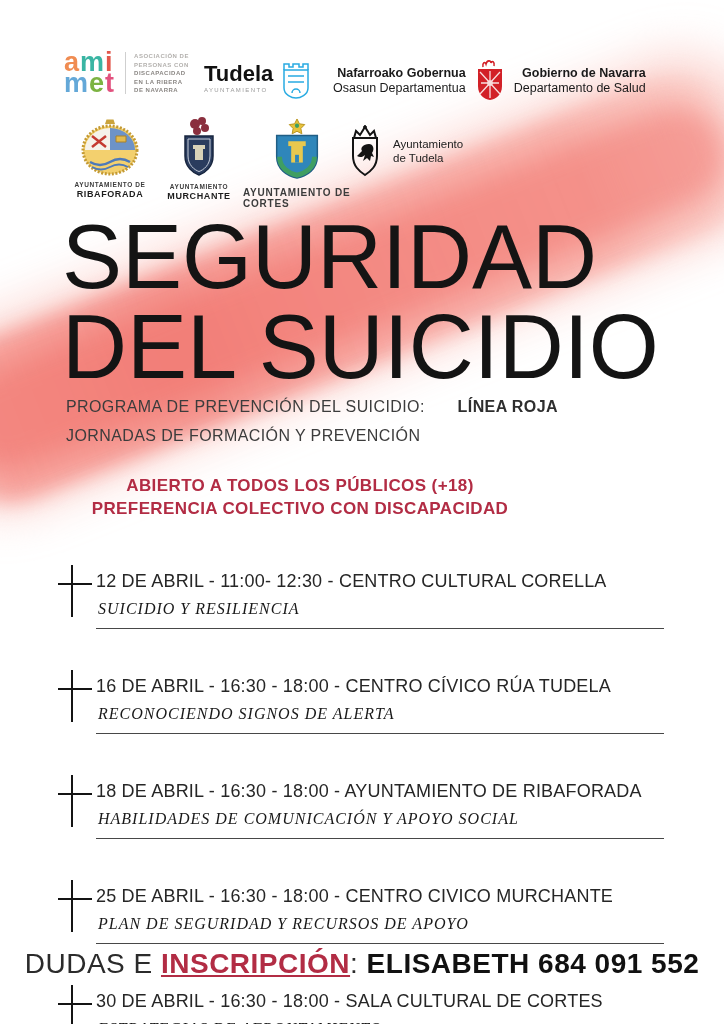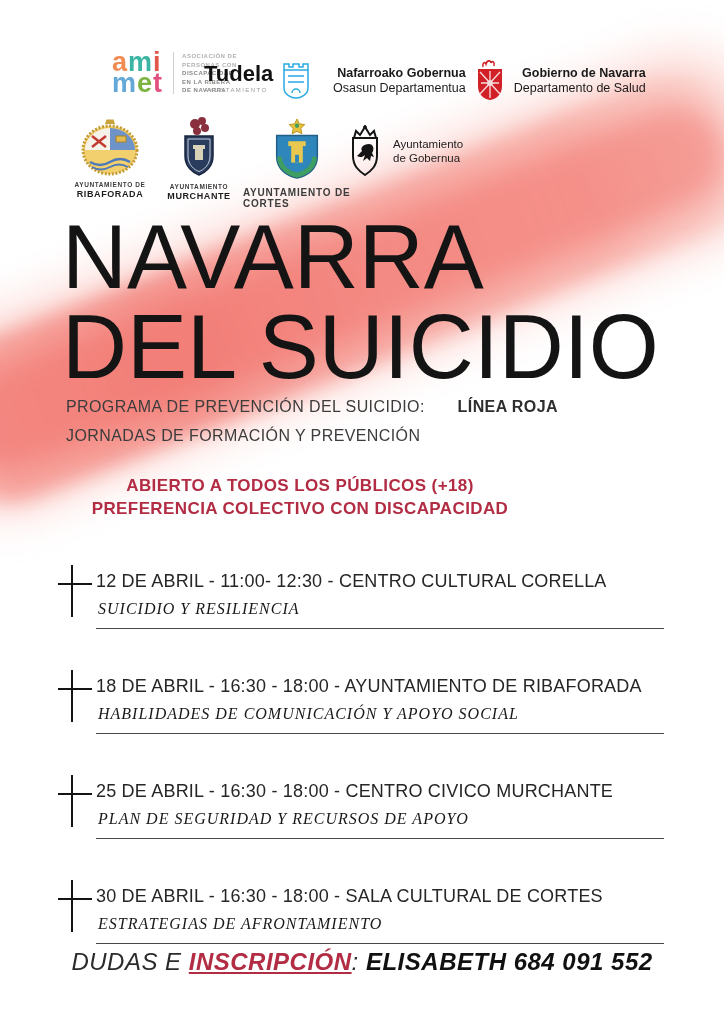--- a/index.html
+++ b/index.html
@@ -12,21 +12,21 @@
                background:rgba(246,152,142,.34);filter:blur(22px);}
   .stroke-main{left:-70px;top:368px;width:880px;height:165px;transform:rotate(-21.5deg);
                background:linear-gradient(90deg,rgba(242,120,112,0) 0%,rgba(242,118,110,.55) 6%,
                  rgba(240,104,96,.62) 30%,rgba(243,128,120,.56) 55%,rgba(245,140,130,.5) 80%,
                  rgba(246,160,150,.28) 96%,rgba(246,160,150,0) 100%);
                filter:blur(10px);}
   .stroke-core{left:-40px;top:388px;width:820px;height:100px;transform:rotate(-21.5deg);
                background:rgba(238,96,88,.42);filter:blur(14px);}
   .content{position:absolute;inset:0;z-index:1;}
   
-  .logo-amimet{position:absolute;left:64px;top:52px;display:flex;align-items:center;margin-left:48px;}
+  .logo-amimet{position:absolute;left:64px;top:52px;display:flex;align-items:center;}
   .am-word{font-weight:bold;font-size:27px;line-height:21px;letter-spacing:1px;}
   .am-row1 span:nth-child(1){color:#f08c52}.am-row1 span:nth-child(2){color:#3ab5a3}
   .am-row1 span:nth-child(3){color:#e2574c}
   .am-row2 span:nth-child(1){color:#64a8d8}.am-row2 span:nth-child(2){color:#7cb342}
   .am-row2 span:nth-child(3){color:#e2517e}
   .am-div{width:1px;height:42px;background:#cfcfcf;margin:0 8px 0 10px;}
   .am-tag{font-size:6px;line-height:8.5px;letter-spacing:.5px;color:#b3b0ad;font-weight:600;}
   .am-tag div:nth-child(n+3){color:#8a8683;font-weight:bold;}
   .logo-tudela{position:absolute;left:204px;top:62px;display:flex;align-items:flex-start;}
   .tudela-name{font-size:22px;font-weight:600;color:#111;line-height:24px;}
@@ -63,22 +63,22 @@
   .plus{flex:0 0 36px;position:relative;margin-right:2px;}
   .plus i{position:absolute;background:#141414;display:block;}
   .plus .h{left:0;top:18px;width:34px;height:2px;}
   .plus .v{left:13px;top:0;width:2px;height:52px;}
   .item-body{flex:1;padding-top:4px;}
   .item-header{font-size:18px;line-height:24px;color:#262626;letter-spacing:.2px;}
   .item-topic{font-family:"Liberation Serif",serif;font-style:italic;font-size:16px;line-height:26px;
               letter-spacing:1px;color:#191919;border-bottom:1.5px solid #474747;
               padding:3px 0 6px 2px;}
   
-  .footer{position:absolute;left:0;top:948px;width:724px;text-align:center;font-size:24px;
-          color:#2b2b2b;letter-spacing:.5px;font-style:italic;}
+  .footer{position:absolute;left:0;top:948px;width:724px;text-align:center;font-size:28px;
+          color:#2b2b2b;letter-spacing:.5px;}
   .footer .link{font-weight:bold;color:#b22c44;text-decoration:underline;}
   .footer .contact{font-weight:bold;color:#111;}
 </style>
 </head>
 <body>
 
 <div class="poster">
 
   <div class="brush">
     <div class="stroke stroke-soft"></div>
@@ -192,26 +192,26 @@
 
     <div class="logo-corella">
       <svg width="38" height="54" viewBox="0 0 38 54" fill="none" stroke="#141414" stroke-width="2">
         <path d="M19 1 v4 M17 3 h4" stroke-width="1.5"></path>
         <path d="M8 14 l2 -7 4 4 5 -8 5 8 4 -4 2 7"></path>
         <path d="M7 14 h24 v18 c0 10 -6 15 -12 19 c-6 -4 -12 -9 -12 -19 Z"></path>
         <path d="M23 20 c-6 0 -9 4 -7 7 l-5 5 c3 2 6 1 8 -1 l-2 6 4 -3 3 3 1 -5 3 1 -2 -4 c3 -4 1 -9 -3 -9 Z" fill="#141414" stroke="none"></path>
       </svg>
       <div class="corella-text">
         <div>Ayuntamiento</div>
-        <div>de Gobernua</div>
+        <div>de Tudela</div>
       </div>
     </div>
 
     <div class="title">
-      <div>NAVARRA</div>
+      <div>SEGURIDAD</div>
       <div>DEL SUICIDIO</div>
     </div>
 
     <div class="subtitle">
       <div><span>PROGRAMA DE PREVENCIÓN DEL SUICIDIO: </span><b>LÍNEA ROJA</b></div>
       <div>JORNADAS DE FORMACIÓN Y PREVENCIÓN</div>
     </div>
 
     <div class="notice">
       <div>ABIERTO A TODOS LOS PÚBLICOS (+18)</div>
@@ -224,20 +224,30 @@
         <div class="plus">
             <i class="h"></i>
             <i class="v"></i>
           </div>
         <div class="item-body">
           <div class="item-header">12 DE ABRIL - 11:00- 12:30 - CENTRO CULTURAL CORELLA</div>
           <div class="item-topic">SUICIDIO Y RESILIENCIA</div>
         </div>
       </div>
 
+      <div class="item">
+        <div class="plus">
+            <i class="h"></i>
+            <i class="v"></i>
+          </div>
+        <div class="item-body">
+          <div class="item-header">16 DE ABRIL - 16:30 - 18:00 - CENTRO CÍVICO RÚA TUDELA</div>
+          <div class="item-topic">RECONOCIENDO SIGNOS DE ALERTA</div>
+        </div>
+      </div>
 
       <div class="item">
         <div class="plus">
             <i class="h"></i>
             <i class="v"></i>
           </div>
         <div class="item-body">
           <div class="item-header">18 DE ABRIL - 16:30 - 18:00 - AYUNTAMIENTO DE RIBAFORADA</div>
           <div class="item-topic">HABILIDADES DE COMUNICACIÓN Y APOYO SOCIAL</div>
         </div>

